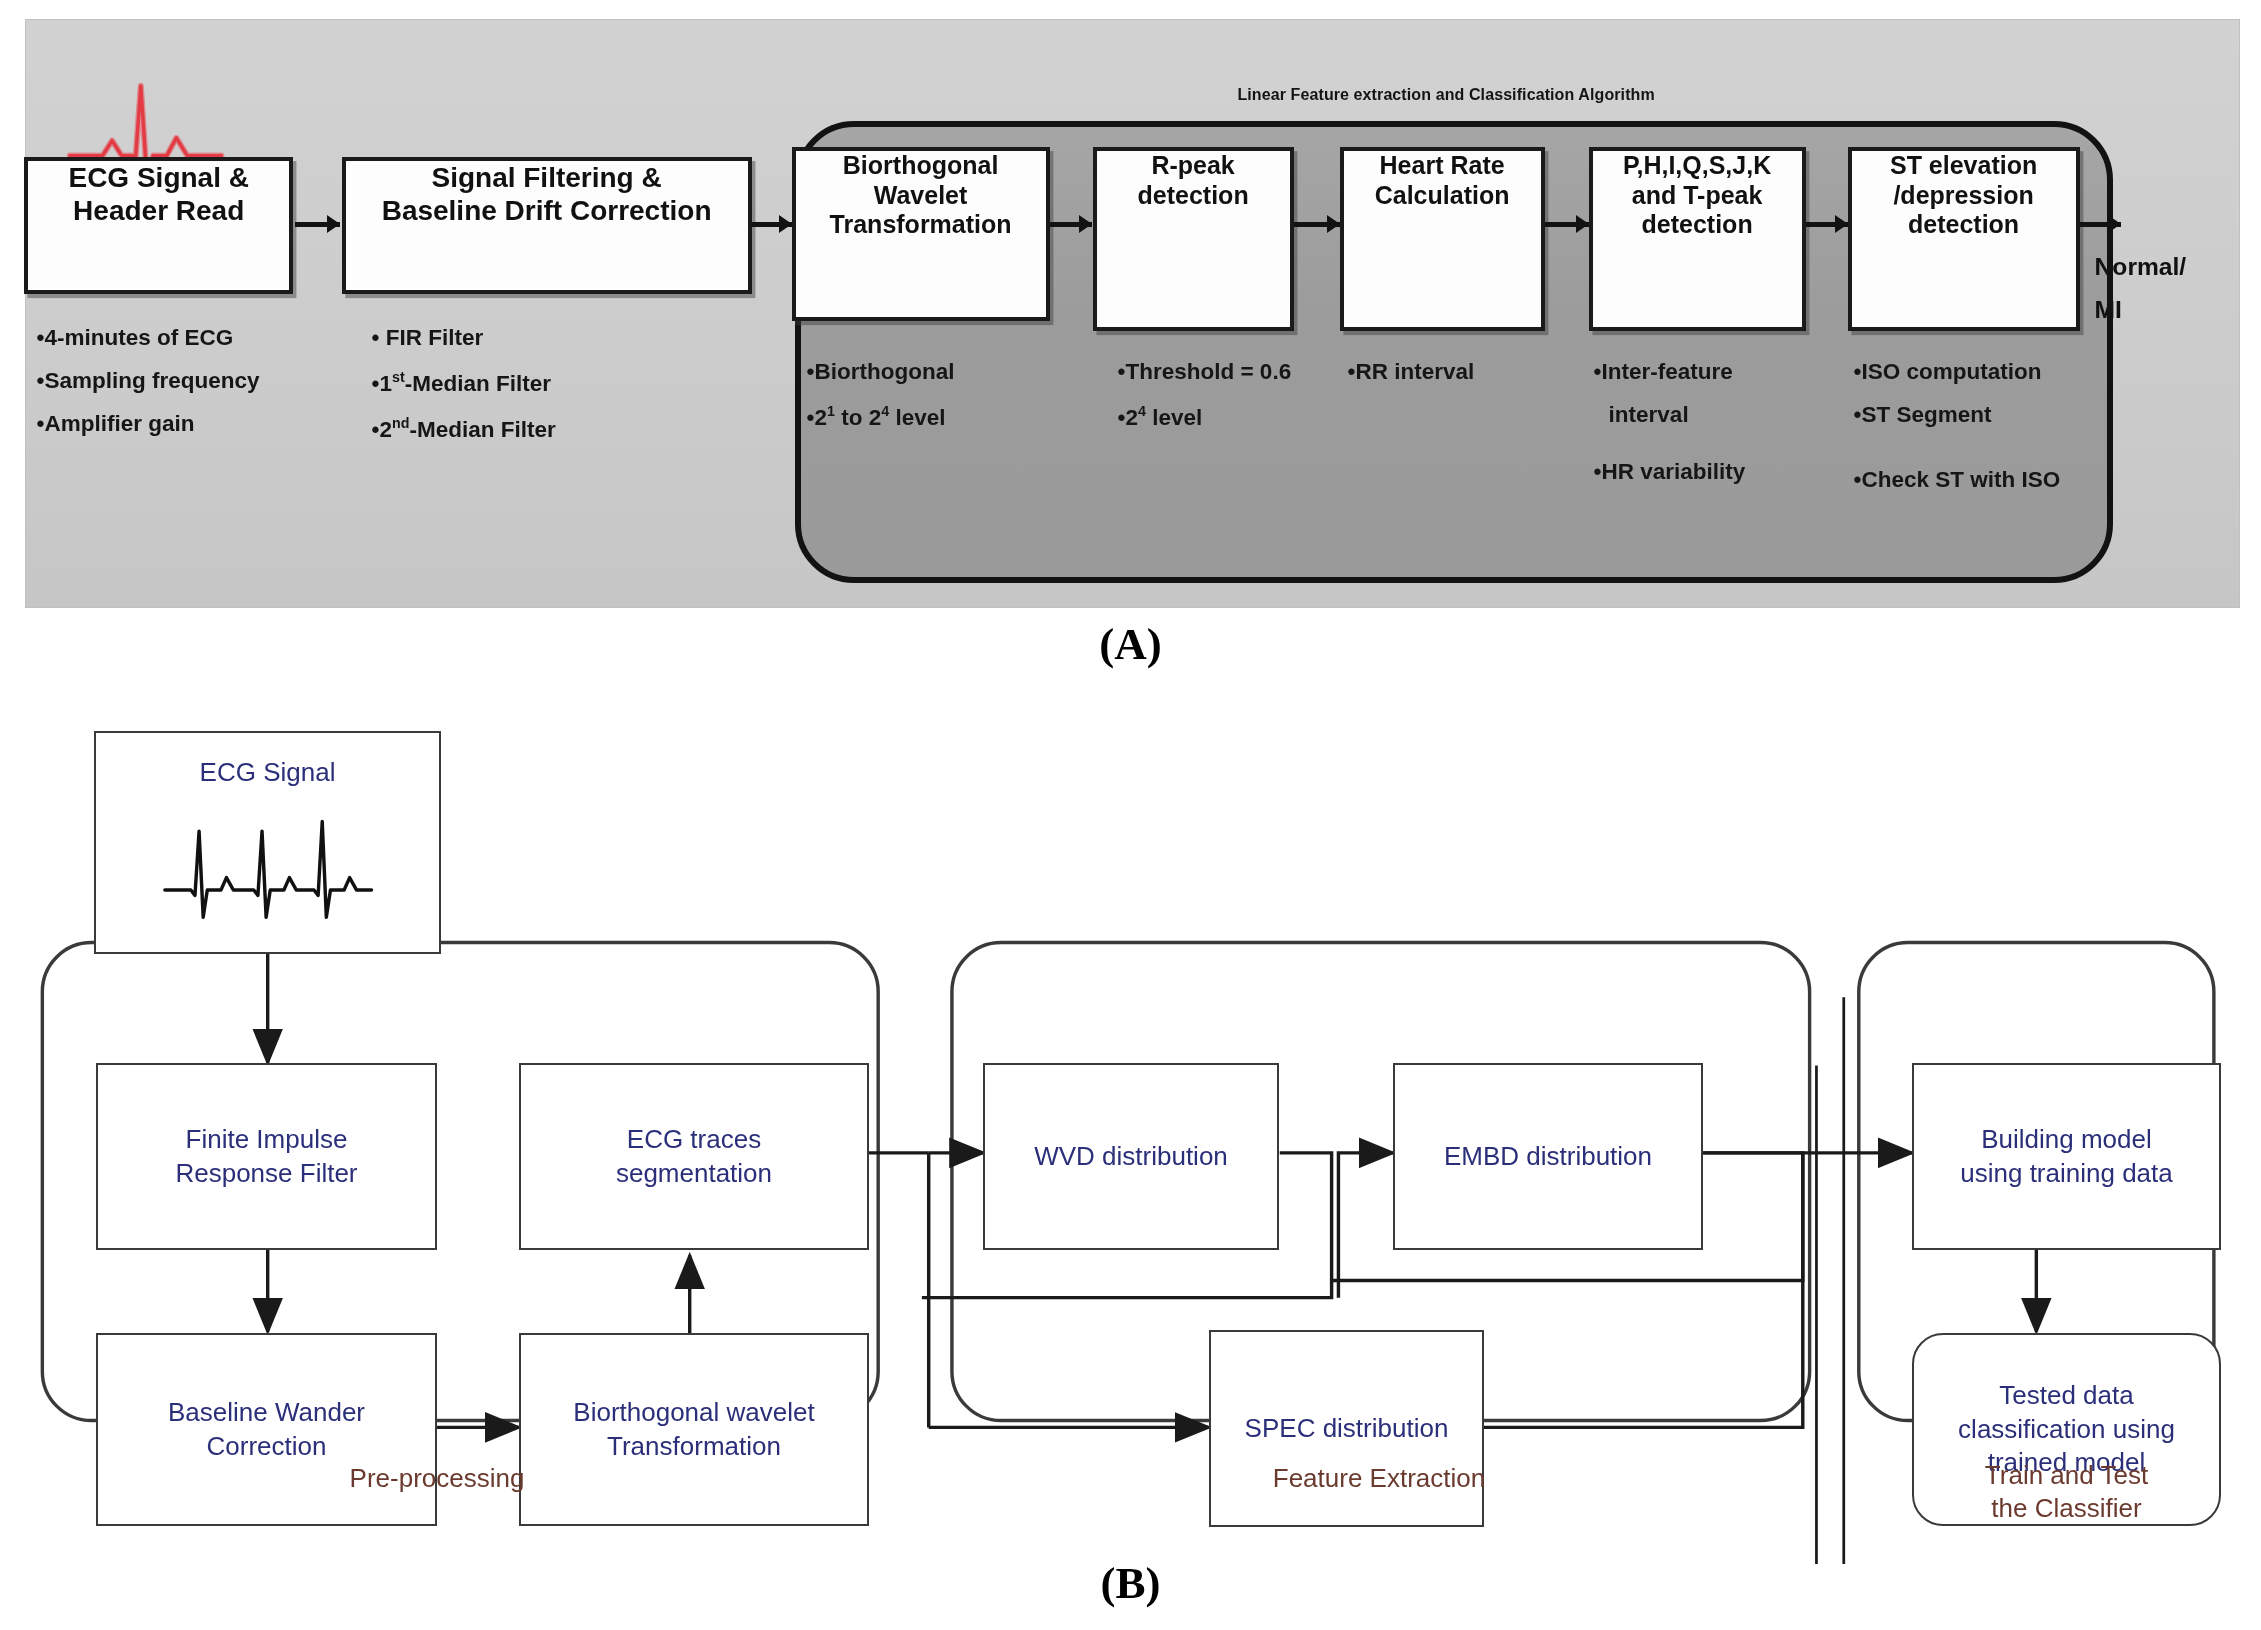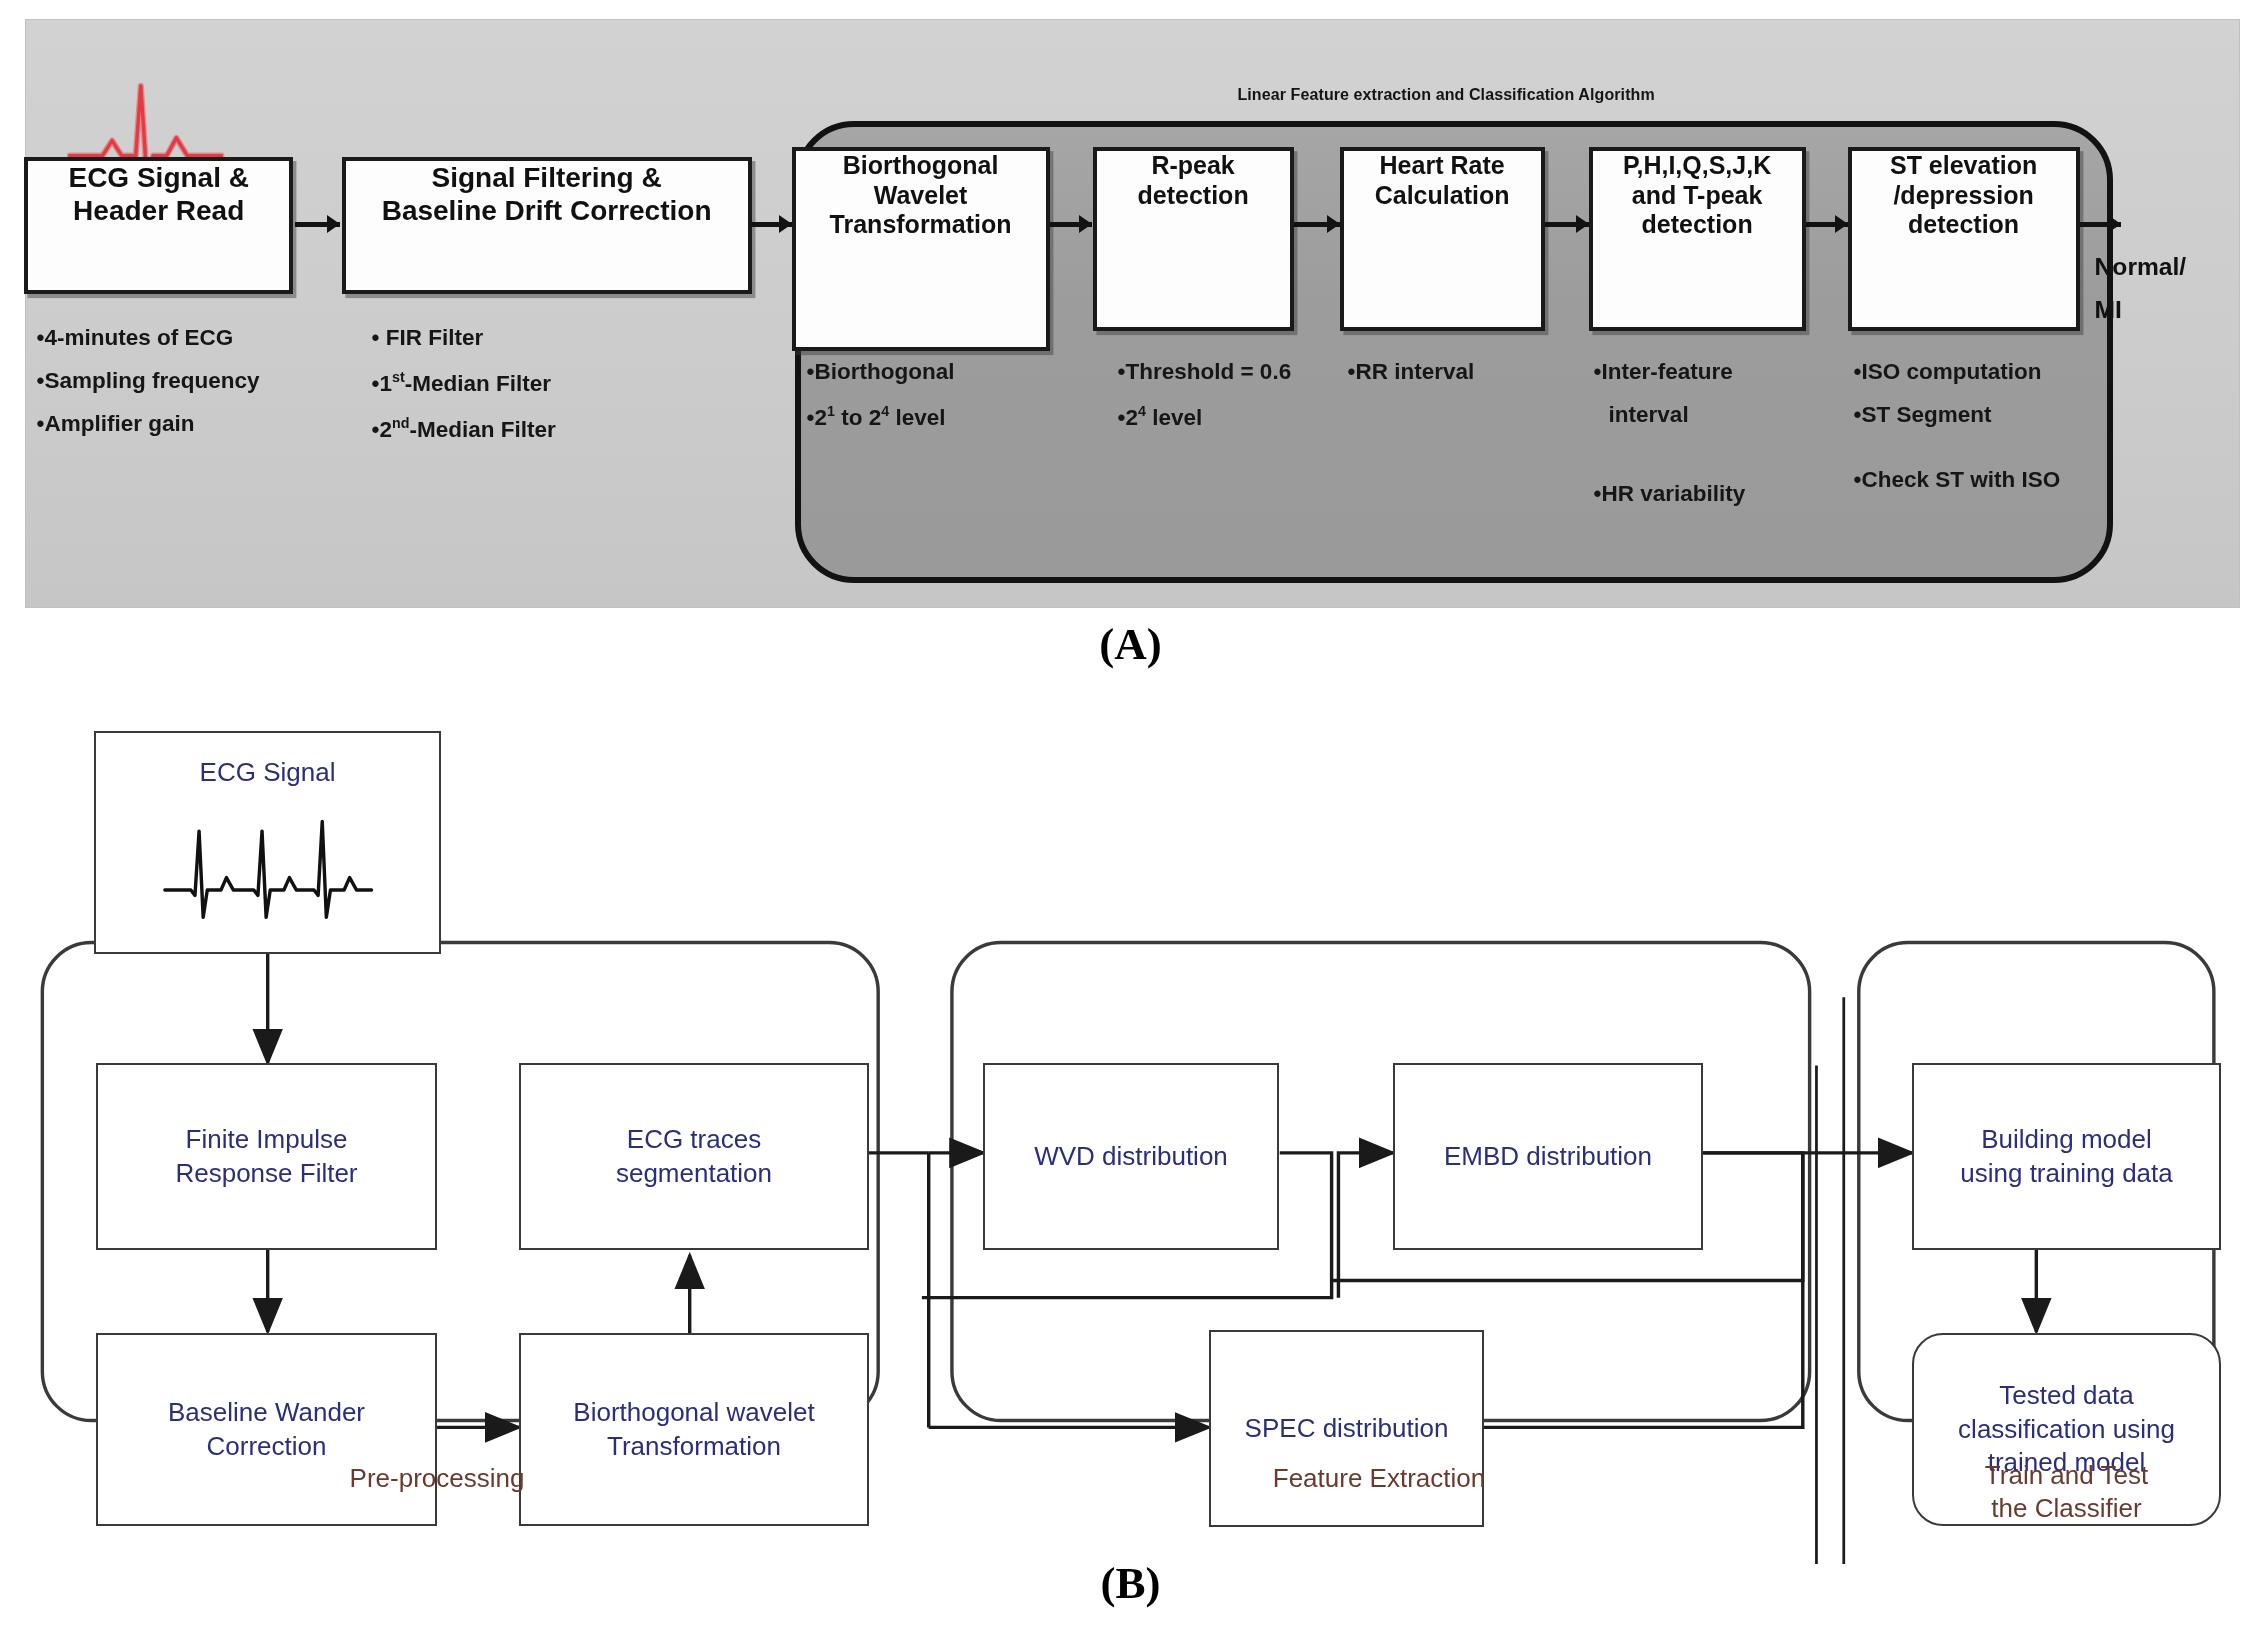--- a/index.html
+++ b/index.html
@@ -75,21 +75,21 @@
       </span>
     </div>
 
     <div class="pbox pbox-lg" style="left:316px;top:137px;width:410px;height:137px;">
       <span>
         <span>Signal Filtering &amp;</span><br>
         <span>Baseline Drift Correction</span>
       </span>
     </div>
 
-    <div class="pbox pbox-sm" style="left:766px;top:127px;width:258px;height:204px;">
+    <div class="pbox pbox-sm" style="left:766px;top:127px;width:258px;height:174px;">
       <span>
         <span>Biorthogonal</span><br>
         <span>Wavelet</span><br>
         <span>Transformation</span>
       </span>
     </div>
 
     <div class="pbox pbox-sm" style="left:1067px;top:127px;width:201px;height:184px;">
       <span>
         <span>R-peak</span><br>
@@ -155,21 +155,21 @@
       <div style="margin-top:15px;">•2<sup>4</sup> level</div>
     </div>
 
     <div class="blist" style="left:1322px;top:341px;">
       <div>•RR interval</div>
     </div>
 
     <div class="blist" style="left:1568px;top:341px;">
       <div>•Inter-feature</div>
       <div style="margin-left:15px;margin-top:15px;">interval</div>
-      <div style="margin-top:56px;">•HR variability</div>
+      <div style="margin-top:34px;">•HR variability</div>
     </div>
 
     <div class="blist" style="left:1828px;top:341px;">
       <div>•ISO computation</div>
       <div style="margin-top:15px;">•ST Segment</div>
       <div style="margin-top:42px;">•Check ST with ISO</div>
     </div>
   </div>
 
   <div id="labelA">(A)</div>

